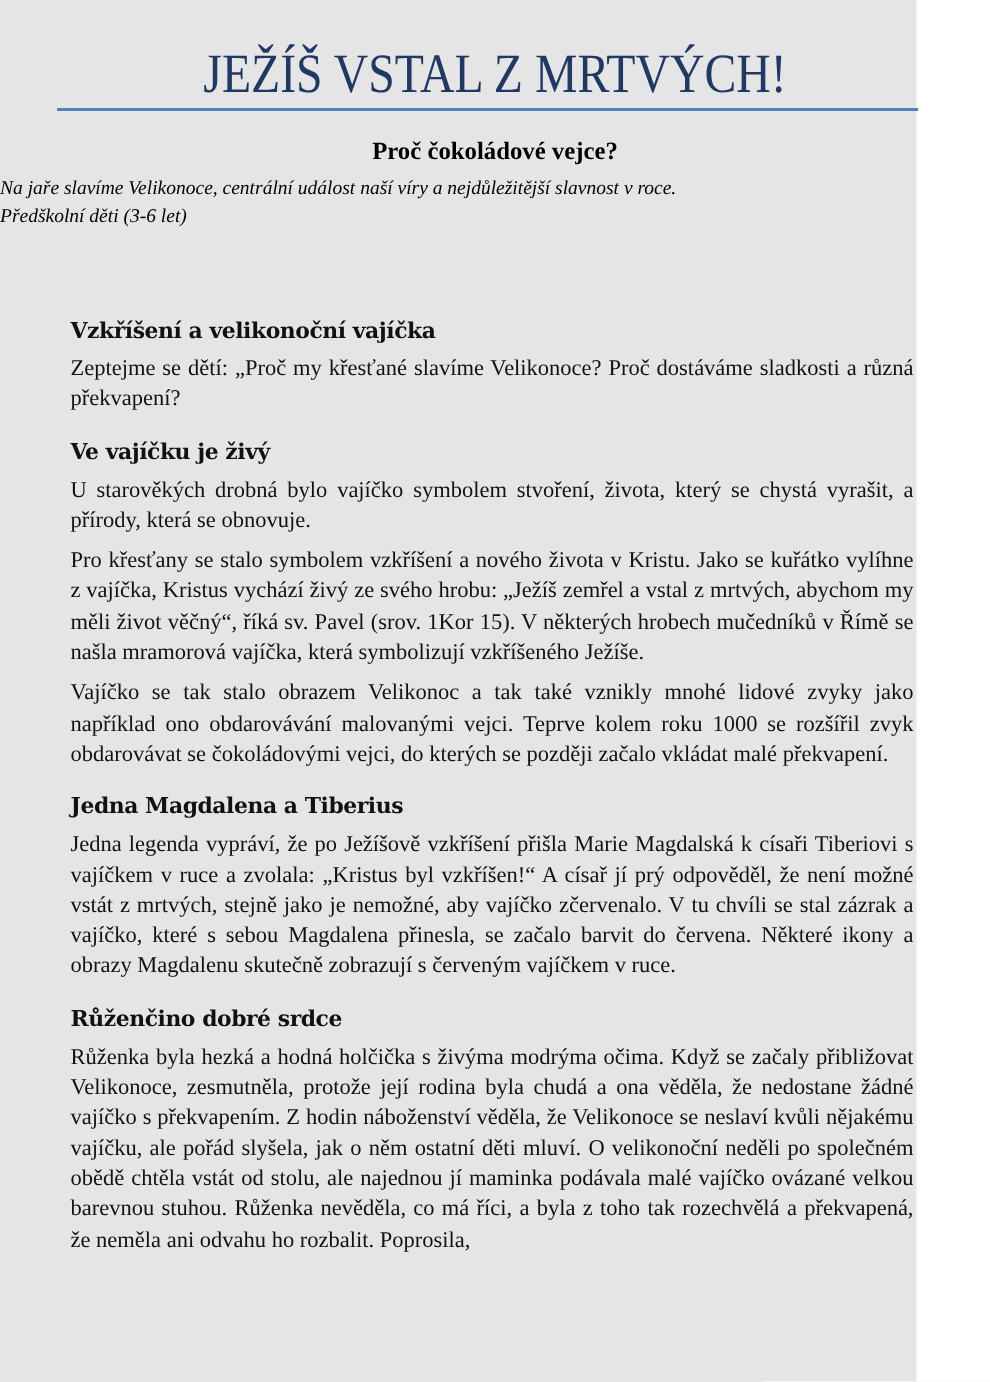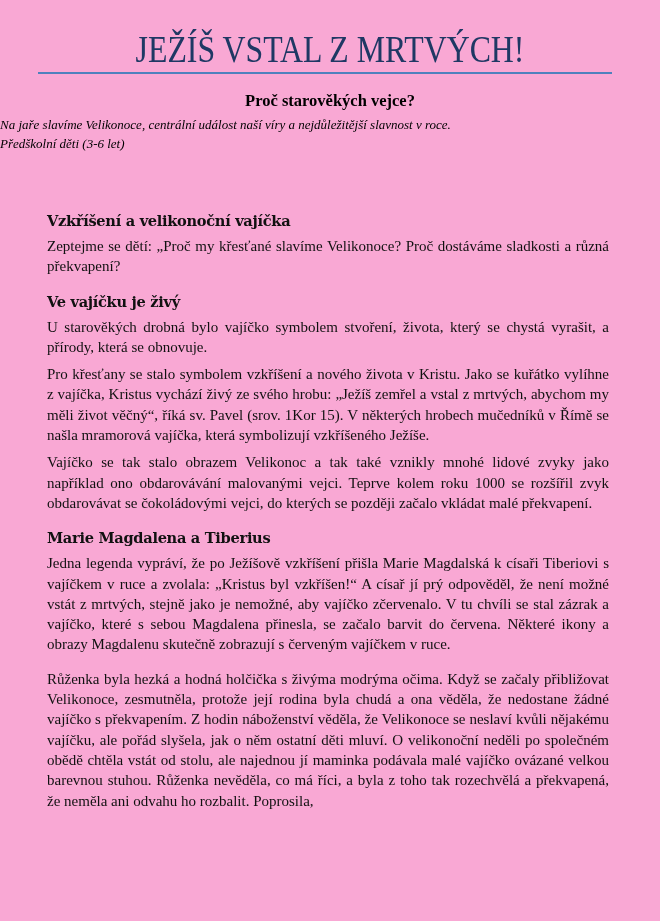--- a/index.html
+++ b/index.html
@@ -1,17 +1,17 @@
 <!DOCTYPE html>
 <html><head>
   <meta charset="utf-8">
   <style>
     html, body { margin: 0; padding: 0; background: #ffffff; }
     body { width: 660px; height: 921px; overflow: hidden; position: relative; }
-    .page { position: absolute; left: 0; top: 0; width: 660px; height: 921px; background: #f9a8d4; text-decoration: underline; }
+    .page { position: absolute; left: 0; top: 0; width: 611px; height: 921px; background: #e5e5e5; text-decoration: underline; }
     .title {
       position: absolute; left: 0; top: 27px; width: 660px; text-align: center;
       font-family: "Liberation Serif", serif; font-size: 37px; letter-spacing: 0px;
       color: #1f3864; line-height: 46px; transform: scaleX(0.86); transform-origin: center;
     }
     .title-rule {
       position: absolute; left: 38px; top: 72px; width: 574px; height: 2px; background: #4f81bd;
     }
     .subtitle {
       position: absolute; left: 0; top: 90px; width: 660px; text-align: center;
@@ -33,41 +33,42 @@
     }
     .para { margin: 0 0 7px 0; text-align: justify; }
     .section { margin-bottom: 14px; }
   </style>
 </head>
 <body>
 
 <div class="page">
   <div class="title">JEŽÍŠ VSTAL Z MRTVÝCH!</div>
   <div class="title-rule"></div>
-  <div class="subtitle">Proč starověkých vejce?</div>
+  <div class="subtitle">Proč čokoládové vejce?</div>
   <div class="intro">
     <div>Na jaře slavíme Velikonoce, centrální událost naší víry a nejdůležitější slavnost v roce.</div>
     <div>Předškolní děti (3-6 let)</div>
   </div>
 
   <div class="content">
     <div class="section">
       <div class="section-heading">Vzkříšení a velikonoční vajíčka</div>
       <p class="para">Zeptejme se dětí: „Proč my křesťané slavíme Velikonoce? Proč dostáváme sladkosti a různá překvapení?</p>
     </div>
 
     <div class="section">
       <div class="section-heading">Ve vajíčku je živý</div>
       <p class="para">U starověkých drobná bylo vajíčko symbolem stvoření, života, který se chystá vyrašit, a přírody, která se obnovuje.</p>
       <p class="para">Pro křesťany se stalo symbolem vzkříšení a nového života v Kristu. Jako se kuřátko vylíhne z vajíčka, Kristus vychází živý ze svého hrobu: „Ježíš zemřel a vstal z mrtvých, abychom my měli život věčný“, říká sv. Pavel (srov. 1Kor 15). V některých hrobech mučedníků v Římě se našla mramorová vajíčka, která symbolizují vzkříšeného Ježíše.</p>
       <p class="para">Vajíčko se tak stalo obrazem Velikonoc a tak také vznikly mnohé lidové zvyky jako například ono obdarovávání malovanými vejci. Teprve kolem roku 1000 se rozšířil zvyk obdarovávat se čokoládovými vejci, do kterých se později začalo vkládat malé překvapení.</p>
     </div>
 
     <div class="section">
-      <div class="section-heading">Marie Magdalena a Tiberius</div>
+      <div class="section-heading">Jedna Magdalena a Tiberius</div>
       <p class="para">Jedna legenda vypráví, že po Ježíšově vzkříšení přišla Marie Magdalská k císaři Tiberiovi s vajíčkem v ruce a zvolala: „Kristus byl vzkříšen!“ A císař jí prý odpověděl, že není možné vstát z mrtvých, stejně jako je nemožné, aby vajíčko zčervenalo. V tu chvíli se stal zázrak a vajíčko, které s sebou Magdalena přinesla, se začalo barvit do červena. Některé ikony a obrazy Magdalenu skutečně zobrazují s červeným vajíčkem v ruce.</p>
     </div>
 
     <div class="section">
+      <div class="section-heading">Růženčino dobré srdce</div>
       <p class="para">Růženka byla hezká a hodná holčička s živýma modrýma očima. Když se začaly přibližovat Velikonoce, zesmutněla, protože její rodina byla chudá a ona věděla, že nedostane žádné vajíčko s překvapením. Z hodin náboženství věděla, že Velikonoce se neslaví kvůli nějakému vajíčku, ale pořád slyšela, jak o něm ostatní děti mluví. O velikonoční neděli po společném obědě chtěla vstát od stolu, ale najednou jí maminka podávala malé vajíčko ovázané velkou barevnou stuhou. Růženka nevěděla, co má říci, a byla z toho tak rozechvělá a překvapená, že neměla ani odvahu ho rozbalit. Poprosila,</p>
     </div>
   </div>
 </div>
 
 </body></html>

